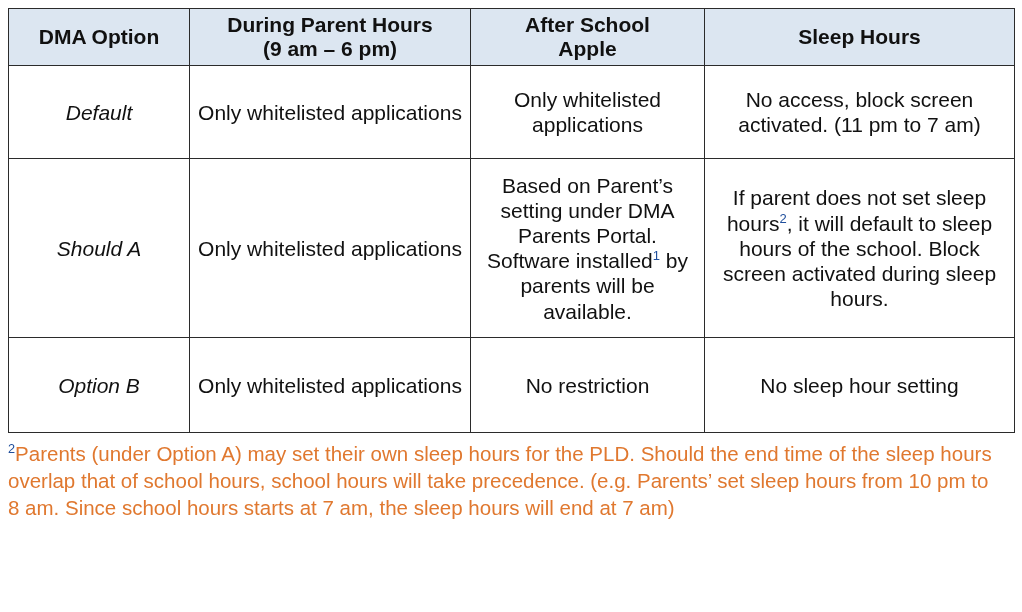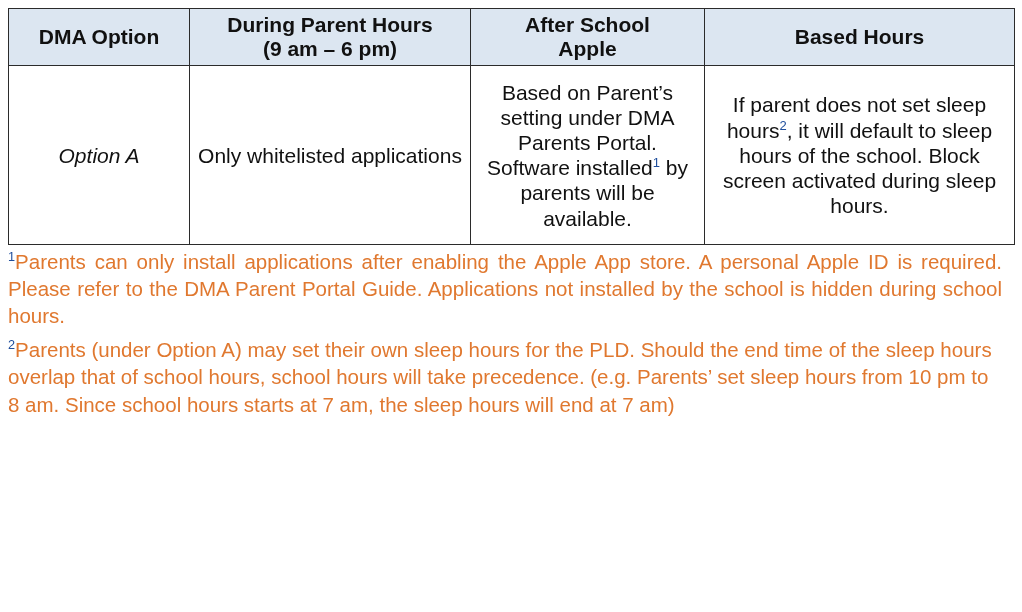--- a/index.html
+++ b/index.html
@@ -109,36 +109,47 @@
         </th>
         <th>
           <span>During Parent Hours</span><br>
           <span>(9 am – 6 pm)</span>
         </th>
         <th>
           <span>After School</span><br>
           <span>Apple</span>
         </th>
         <th>
-          <span>Based Hours</span>
+          <span>Sleep Hours</span>
         </th>
       </tr>
     </thead>
     <tbody>
 
+      <tr class="row-default">
+        <td class="opt-name">Default</td>
+        <td>Only whitelisted applications</td>
+        <td><span>Only whitelisted applications</span></td>
+        <td><span>No access, block screen activated. (11 pm to 7 am)</span></td>
+      </tr>
 
       <tr class="row-a">
-        <td class="opt-name">Option A</td>
+        <td class="opt-name">Should A</td>
         <td>Only whitelisted applications</td>
         <td><span>Based on Parent’s setting under DMA Parents Portal. Software installed</span><sup class="fn-mark">1</sup><span> by parents will be available.</span></td>
         <td><span>If parent does not set sleep hours</span><sup class="fn-mark">2</sup><span>, it will default to sleep hours of the school. Block screen activated during sleep hours.</span></td>
       </tr>
 
+      <tr class="row-b">
+        <td class="opt-name">Option B</td>
+        <td>Only whitelisted applications</td>
+        <td><span>No restriction</span></td>
+        <td><span>No sleep hour setting</span></td>
+      </tr>
 
     </tbody>
   </table>
 
   <div class="footnotes">
-    <p class="footnote"><sup>1</sup><span>Parents can only install applications after enabling the Apple App store. A personal Apple ID is required. Please refer to the DMA Parent Portal Guide. Applications not installed by the school is hidden during school hours.</span></p>
     <p class="footnote"><sup>2</sup><span>Parents (under Option A) may set their own sleep hours for the PLD. Should the end time of the sleep hours overlap that of school hours, school hours will take precedence. (e.g. Parents’ set sleep hours from 10 pm to 8 am. Since school hours starts at 7 am, the sleep hours will end at 7 am)</span></p>
   </div>
 
 </div>
 
 </body></html>

